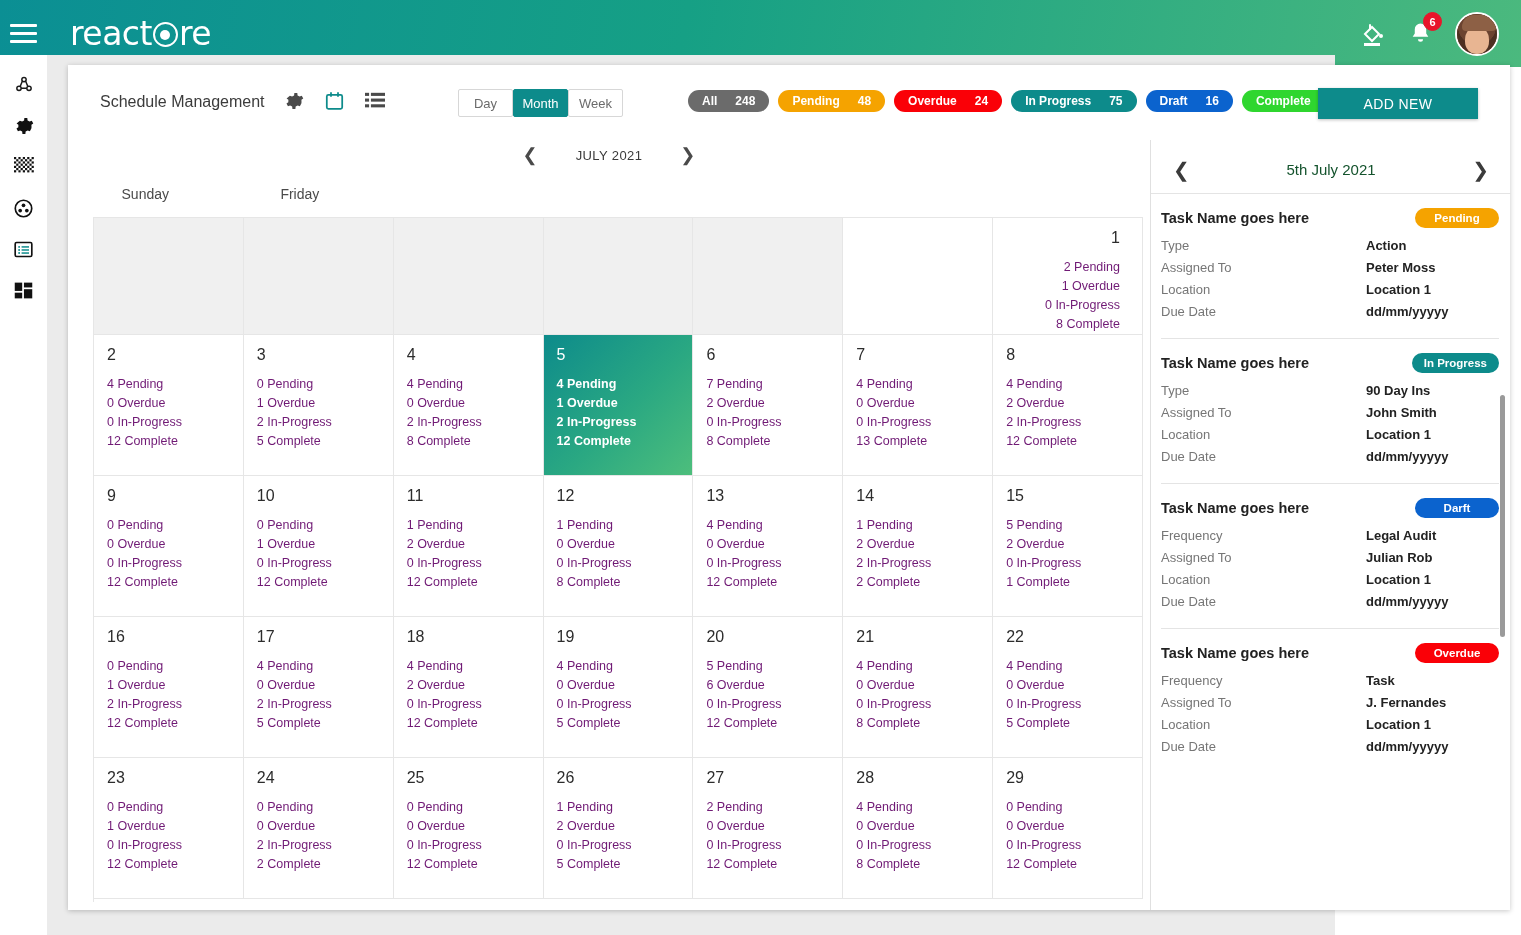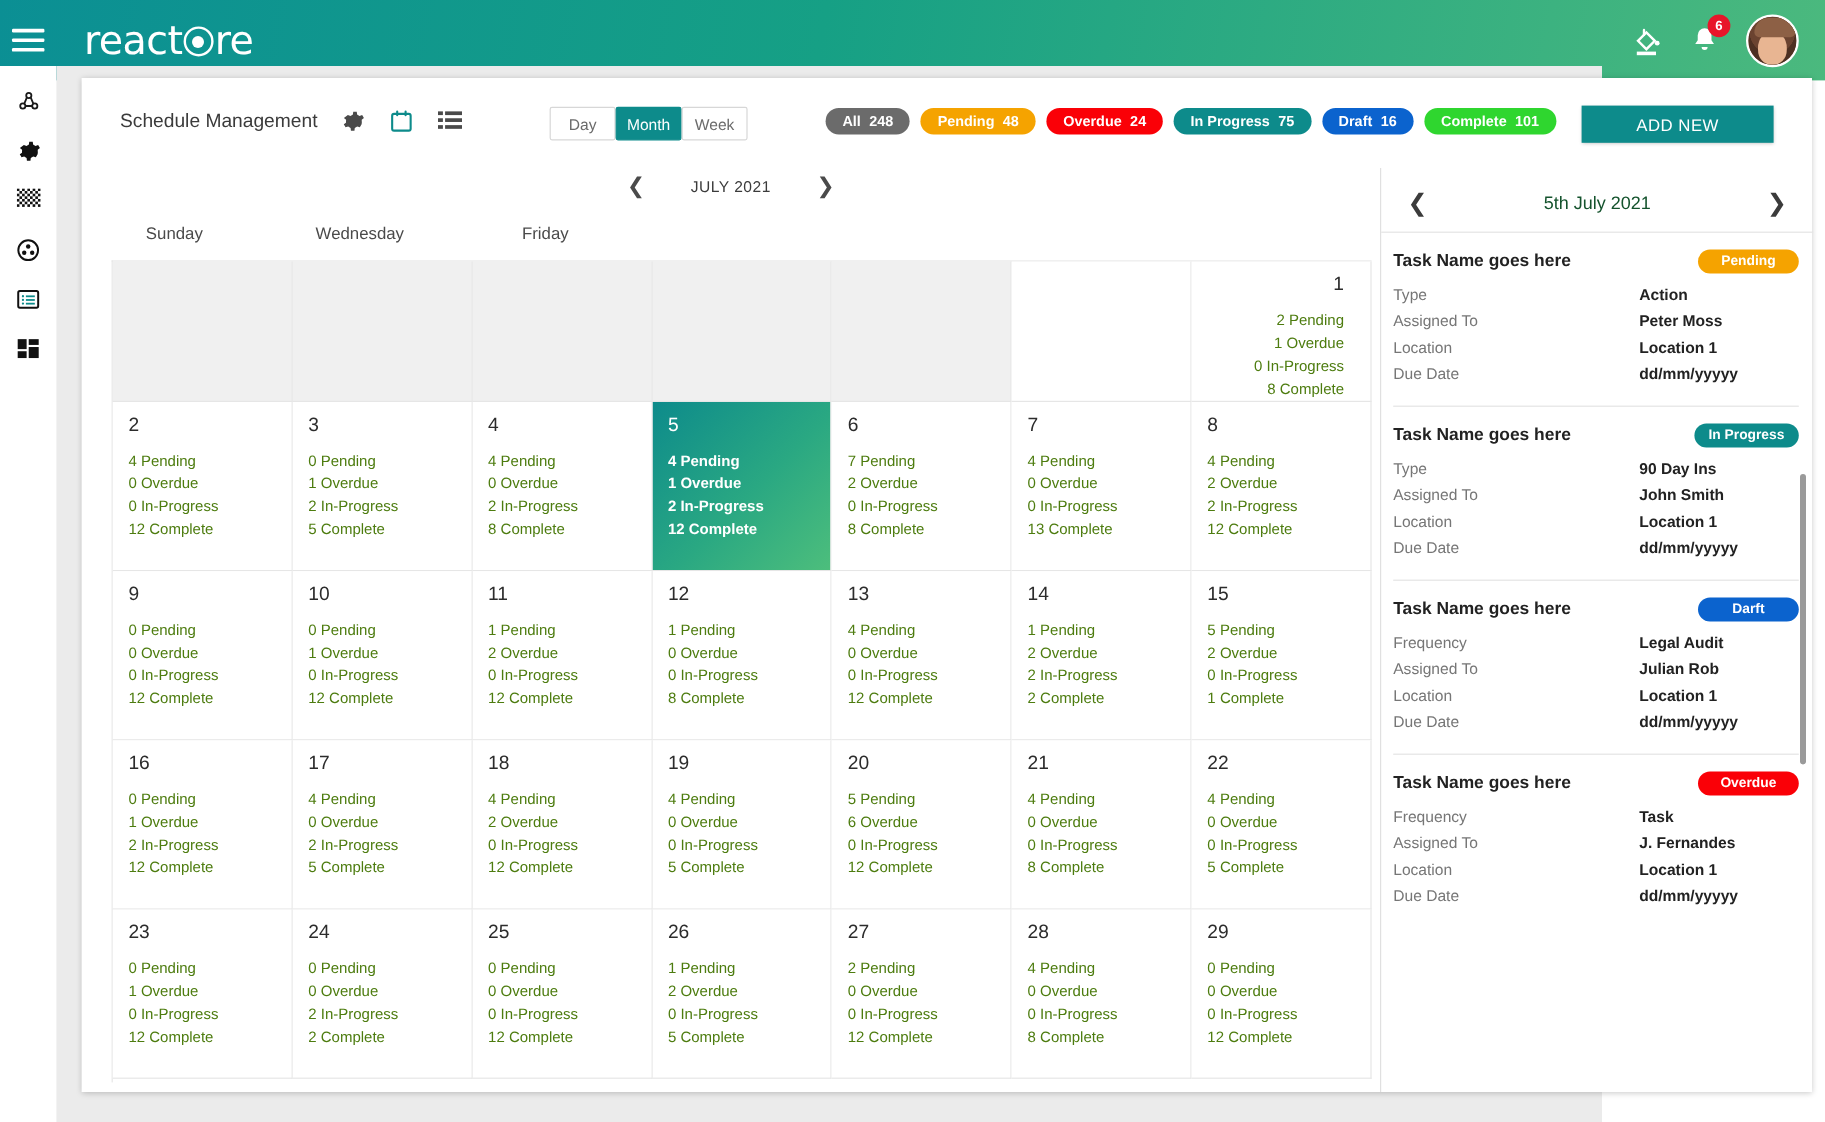--- a/index.html
+++ b/index.html
@@ -85,21 +85,21 @@
   .vt-btn {
     width: 55px; height: 28px; border: 1px solid #d7d7d7; background: #fff;
     color: #6b6b6b; font-size: 13px; display: flex; align-items: center; justify-content: center;
     cursor: pointer; border-radius: 2px;
   }
   .vt-btn.active { background: #0d8b8b; border-color: #0d8b8b; color: #fff; }
 
   .chips { position: absolute; left: 620px; top: 25px; display: flex; gap: 9px; align-items: center; }
   .chip {
     height: 22px; border-radius: 11px; color: #fff; font-size: 12px; font-weight: bold;
-    display: flex; align-items: center; justify-content: center; gap: 7px;
+    display: flex; align-items: center; justify-content: center; gap: 18px;
     padding: 0 14px; cursor: pointer; white-space: nowrap;
   }
   .addnew {
     position: absolute; right: 32px; top: 23px; width: 160px; height: 31px;
     background: #0d8b8b; color: #fff; font-size: 14px; letter-spacing: .4px;
     display: flex; align-items: center; justify-content: center; cursor: pointer;
     box-shadow: 0 1px 3px rgba(0,0,0,.25);
   }
 
   
@@ -128,21 +128,21 @@
     grid-template-rows: 117px repeat(4, 141px);
     border-left: 1px solid #e6e6e6; border-top: 1px solid #e6e6e6;
   }
   .cell {
     border-right: 1px solid #e6e6e6; border-bottom: 1px solid #e6e6e6;
     padding: 11px 13px 0 13px; position: relative; background: #fff; cursor: pointer;
   }
   .cell.blank { background: #f0f0f0; cursor: default; }
   .cell.empty-white { background: #fff; }
   .cell .daynum { font-size: 16px; color: #2c2c2c; font-weight: 500; }
-  .cell .stats { margin-top: 11px; font-size: 12.5px; color: #4d7c0f; line-height: 19px; }
+  .cell .stats { margin-top: 11px; font-size: 12.5px; color: #701a75; line-height: 19px; }
   .cell.align-right { text-align: right; padding-right: 22px; }
   .cell.selected {
     background: linear-gradient(135deg, #0d8b8b 0%, #2aa882 55%, #4dbe7c 100%);
   }
   .cell.selected .daynum { color: #fff; }
   .cell.selected .stats { color: #fff; font-weight: bold; }
 
   
   .side-head {
     position: absolute; left: 0; top: 6px; width: 360px; height: 48px;
@@ -370,21 +370,20 @@
     <div class="body-split">
 
       <div class="cal-wrap">
         <div class="month-nav">
           <div class="nav-arrow">❮</div>
           <div class="month-label">JULY 2021</div>
           <div class="nav-arrow">❯</div>
         </div>
         <div class="weekdays" id="weekdays">
             <div class="weekday">Sunday</div>
-            <div class="weekday">Wednesday</div>
             <div class="weekday">Friday</div>
           </div>
         <div class="grid" id="grid">
             <div class="cell blank"></div>
             <div class="cell blank"></div>
             <div class="cell blank"></div>
             <div class="cell blank"></div>
             <div class="cell blank"></div>
             <div class="cell empty-white"></div>
             <div class="cell align-right">

